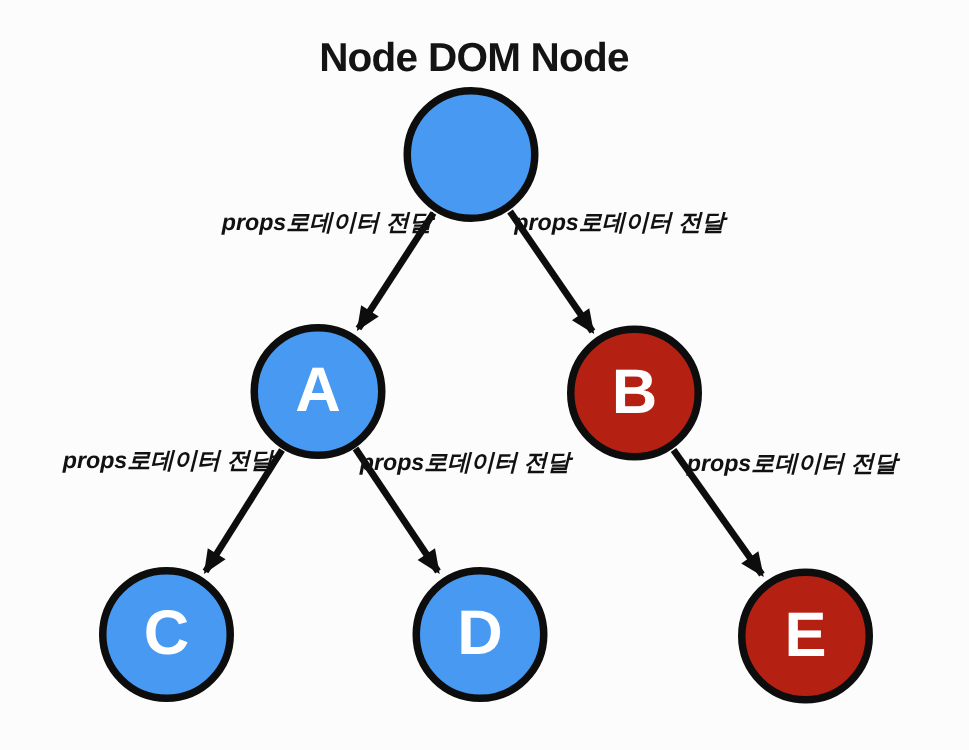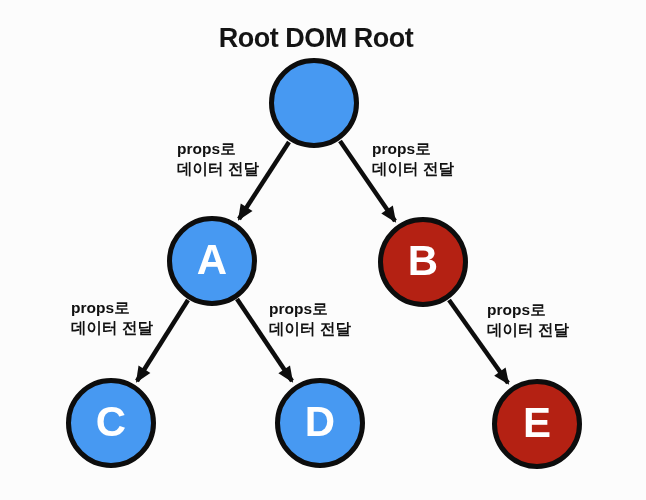--- a/index.html
+++ b/index.html
@@ -48,36 +48,37 @@
     color: #ffffff;
     font-size: 42px;
     font-weight: 700;
     line-height: 1;
     transform: translateY(-1px);
   }
   .edge-label {
     position: absolute;
     transform: translateX(-50%);
     display: flex;
-    flex-direction: column;
-    align-items: flex-start;
+    flex-direction: row;
+    align-items: flex-end;
     text-align: center;
     font-size: 15.5px;
     font-weight: 700;
     line-height: 20px;
     color: #111111;
     white-space: nowrap;
+    font-style: italic;
   }
 </style>
 </head>
 <body>
 
 <div class="stage">
 
-  <div class="title">Root DOM Root</div>
+  <div class="title">Node DOM Node</div>
 
   <svg class="edges-layer" width="646" height="500" viewBox="0 0 646 500" xmlns="http://www.w3.org/2000/svg">
     <defs>
       <marker id="ah" markerUnits="userSpaceOnUse" markerWidth="18" markerHeight="16" refX="15" refY="8" orient="auto">
         <path d="M1,1 L17,8 L1,15 Z" fill="#0d0d0d"></path>
       </marker>
     </defs>
     <line x1="289" y1="142" x2="239" y2="219" stroke="#0d0d0d" stroke-width="4.5" marker-end="url(#ah)"></line>
     <line x1="340" y1="141" x2="395" y2="221" stroke="#0d0d0d" stroke-width="4.5" marker-end="url(#ah)"></line>
     <line x1="188" y1="300" x2="137" y2="381" stroke="#0d0d0d" stroke-width="4.5" marker-end="url(#ah)"></line>

